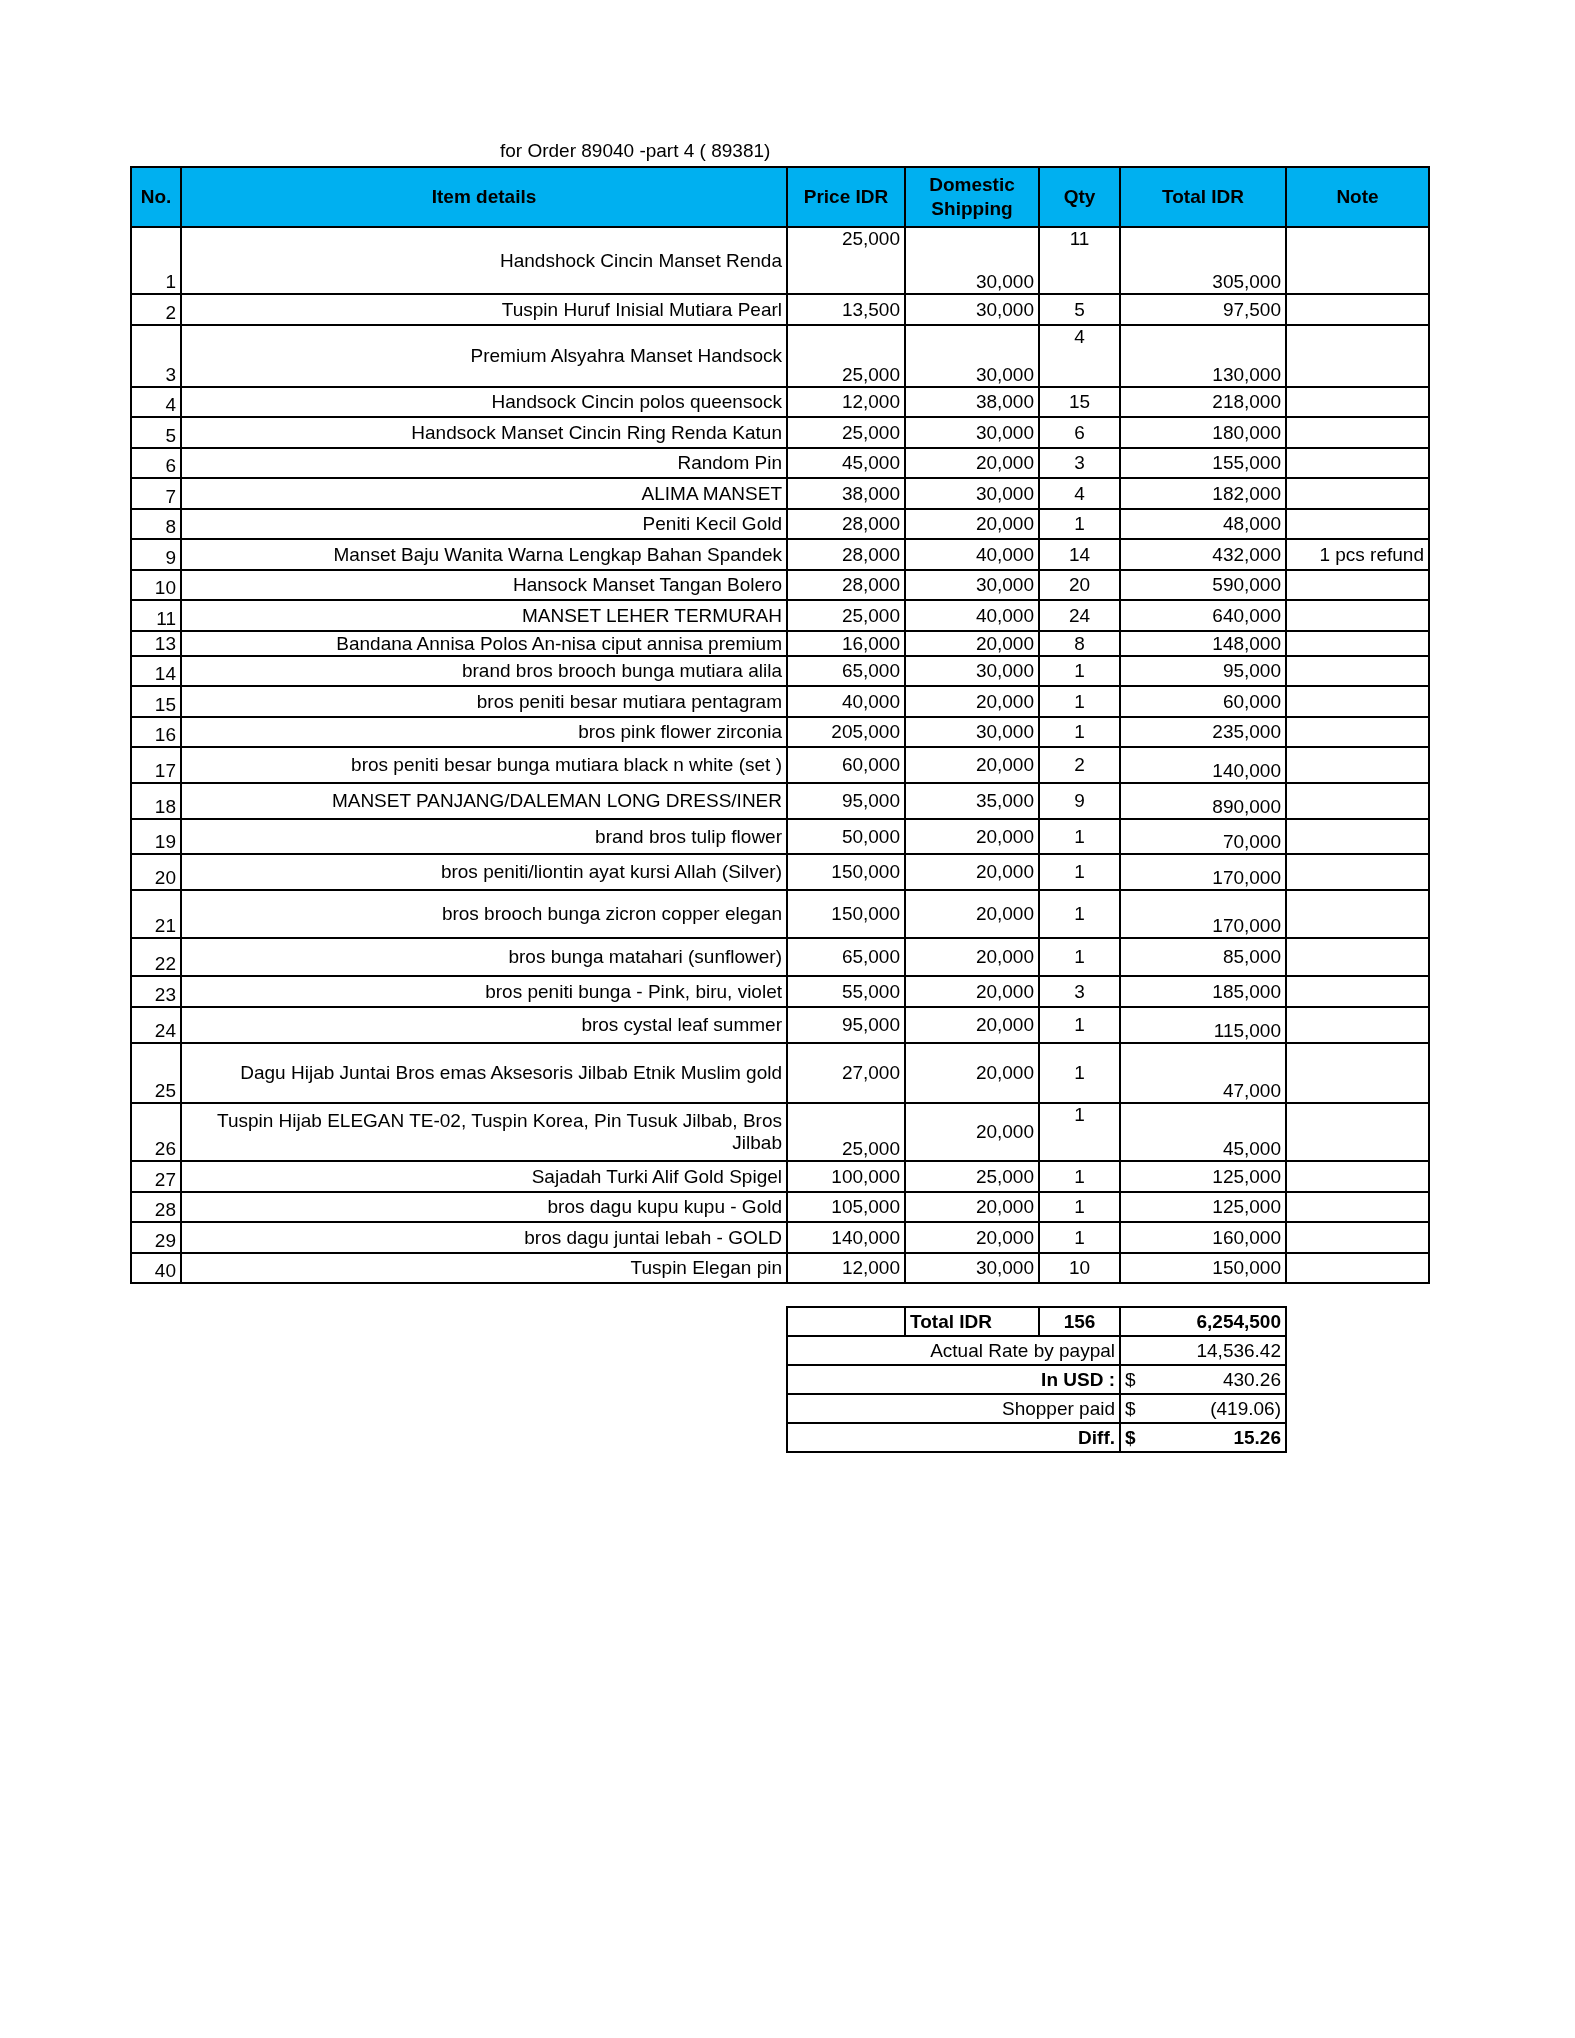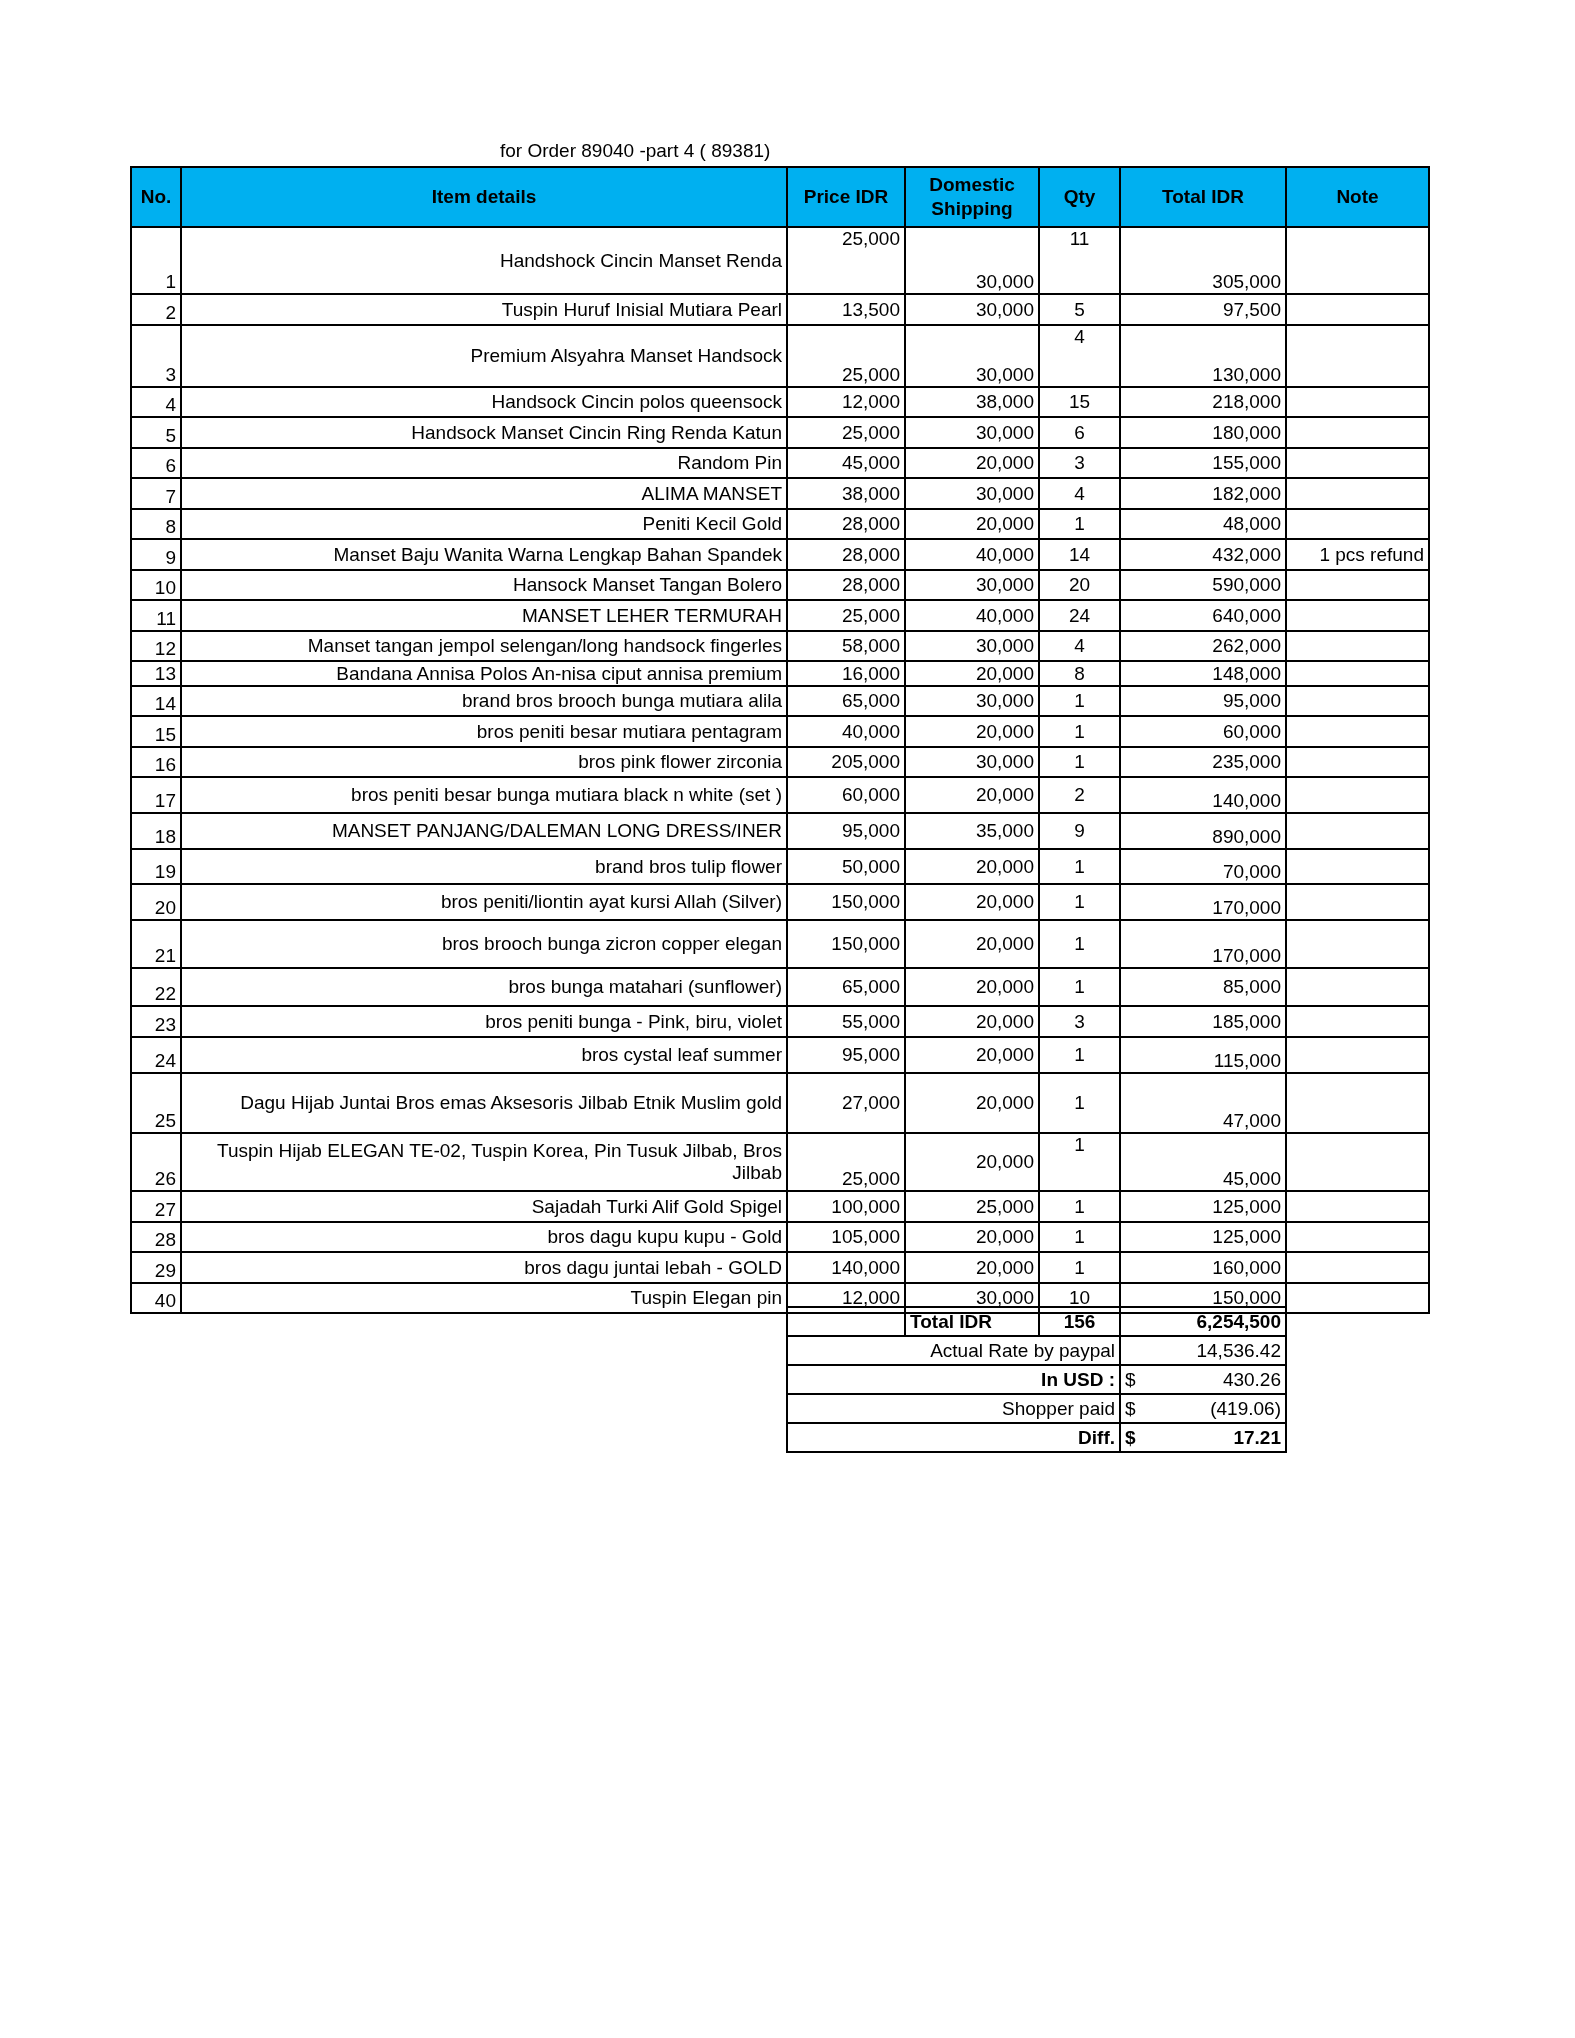--- a/index.html
+++ b/index.html
@@ -138,29 +138,20 @@
       </tr>
       <tr style="height: 31px;">
         <td class="num bottom">11</td>
         <td class="item">MANSET LEHER TERMURAH</td>
         <td class="num">25,000</td>
         <td class="num">40,000</td>
         <td class="center">24</td>
         <td class="num">640,000</td>
         <td class="item"></td>
       </tr>
-      <tr style="height: 30px;">
-        <td class="num bottom">12</td>
-        <td class="item">Manset tangan jempol selengan/long handsock fingerles</td>
-        <td class="num">58,000</td>
-        <td class="num">30,000</td>
-        <td class="center">4</td>
-        <td class="num">262,000</td>
-        <td class="item"></td>
-      </tr>
       <tr style="height: 25px;">
         <td class="num bottom">13</td>
         <td class="item">Bandana Annisa Polos An-nisa ciput annisa premium</td>
         <td class="num">16,000</td>
         <td class="num">20,000</td>
         <td class="center">8</td>
         <td class="num">148,000</td>
         <td class="item"></td>
       </tr>
       <tr style="height: 30px;">
@@ -353,18 +344,18 @@
             <span>$</span>
             <span>(419.06)</span>
           </div>
         </td>
   </tr>
   <tr>
     <td colspan="3" class="num b">Diff.</td>
     <td class="b">
           <div class="usd">
             <span>$</span>
-            <span>17.21</span>
+            <span>15.26</span>
           </div>
         </td>
   </tr>
 </tbody>
   </table>
 
 </body></html>

